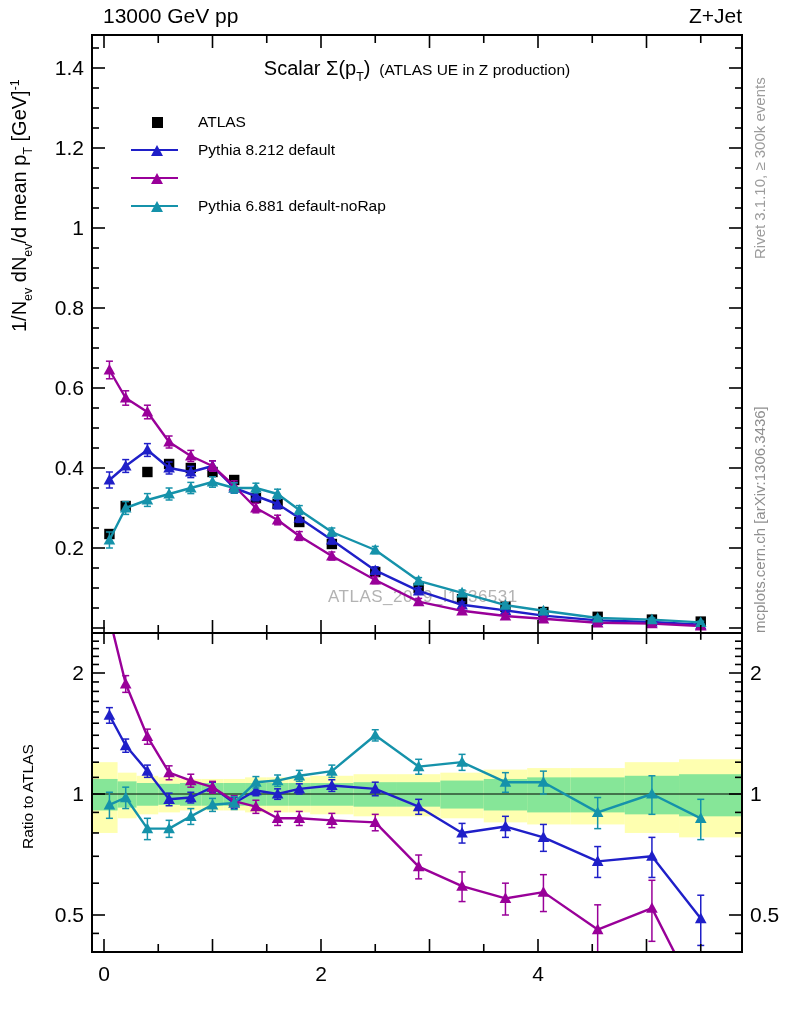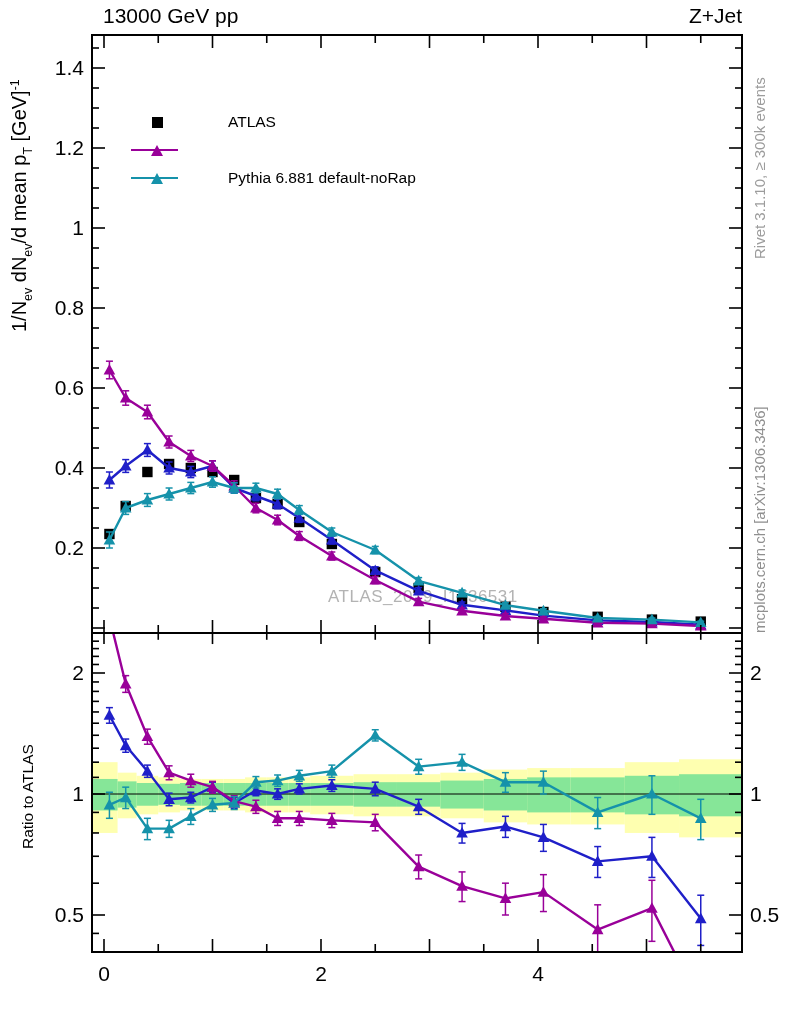--- a/index.html
+++ b/index.html
@@ -8,21 +8,21 @@
   .abs{position:absolute;white-space:nowrap;}
   .hdr{font-size:21px;top:4px;}
   .hdr-left{left:103px;}
   .hdr-right{right:44px;}
   .plot-title{left:92px;width:650px;top:57px;text-align:center;}
   .plot-title .big{font-size:20px;}
   .plot-title .small{font-size:15.5px;}
   sub{font-size:0.62em;vertical-align:-0.45em;}
   sup{font-size:0.62em;vertical-align:0.55em;}
   .legend{left:128px;top:108px;}
-  .lg-row{display:flex;align-items:center;height:28px;gap:30px;}
+  .lg-row{display:flex;align-items:center;height:28px;}
   .lg-marker{width:58px;display:flex;align-items:center;justify-content:center;position:relative;}
   .lg-line{position:absolute;left:3px;right:8px;height:2.5px;}
   .lg-sq{width:11px;height:11px;background:#000;}
   .lg-tri{width:0;height:0;border-left:6.5px solid transparent;border-right:6.5px solid transparent;
           border-bottom:11px solid #000;position:relative;}
   .lg-label{font-size:15.5px;padding-left:12px;}
   .ylabel{left:8px;top:332px;transform:rotate(-90deg);transform-origin:0 0;font-size:20px;}
   .ratio-ylabel{left:19px;top:849px;transform:rotate(-90deg);transform-origin:0 0;font-size:15.5px;}
   .note{transform:rotate(-90deg);transform-origin:0 0;font-size:15px;left:751px;}
   .note-rivet{top:259px;color:#9c9c9c;}
@@ -816,27 +816,38 @@
         <text x="750" y="922" font-size="21px" text-anchor="start" fill="#000">0.5</text>
         <text x="104" y="981" font-size="21px" text-anchor="middle" fill="#000">0</text>
         <text x="321" y="981" font-size="21px" text-anchor="middle" fill="#000">2</text>
         <text x="538" y="981" font-size="21px" text-anchor="middle" fill="#000">4</text>
       </g>
     </svg>
 
   <div class="abs hdr hdr-left">13000 GeV pp</div>
   <div class="abs hdr hdr-right">Z+Jet</div>
 
+  <div class="abs plot-title">
+    <span class="big"><span>Scalar Σ(p</span><sub>T</sub><span>)</span></span>
+    <span class="small">&nbsp;<span>(ATLAS UE in Z production)</span></span>
+  </div>
 
   <div class="abs legend">
     <div class="lg-row">
       <span class="lg-marker">
           <span class="lg-sq"></span>
         </span>
       <span class="lg-label">ATLAS</span>
+    </div>
+    <div class="lg-row">
+      <span class="lg-marker">
+          <span class="lg-line" id="lgline1" style="background: rgb(31, 31, 200);"></span>
+          <span class="lg-tri" id="lgtri1" style="border-bottom-color: rgb(31, 31, 200);"></span>
+        </span>
+      <span class="lg-label">Pythia 8.212 default</span>
     </div>
     <div class="lg-row">
       <span class="lg-marker">
           <span class="lg-line" id="lgline2" style="background: rgb(153, 0, 153);"></span>
           <span class="lg-tri" id="lgtri2" style="border-bottom-color: rgb(153, 0, 153);"></span>
         </span>
     </div>
     <div class="lg-row">
       <span class="lg-marker">
           <span class="lg-line" id="lgline3" style="background: rgb(21, 146, 170);"></span>

